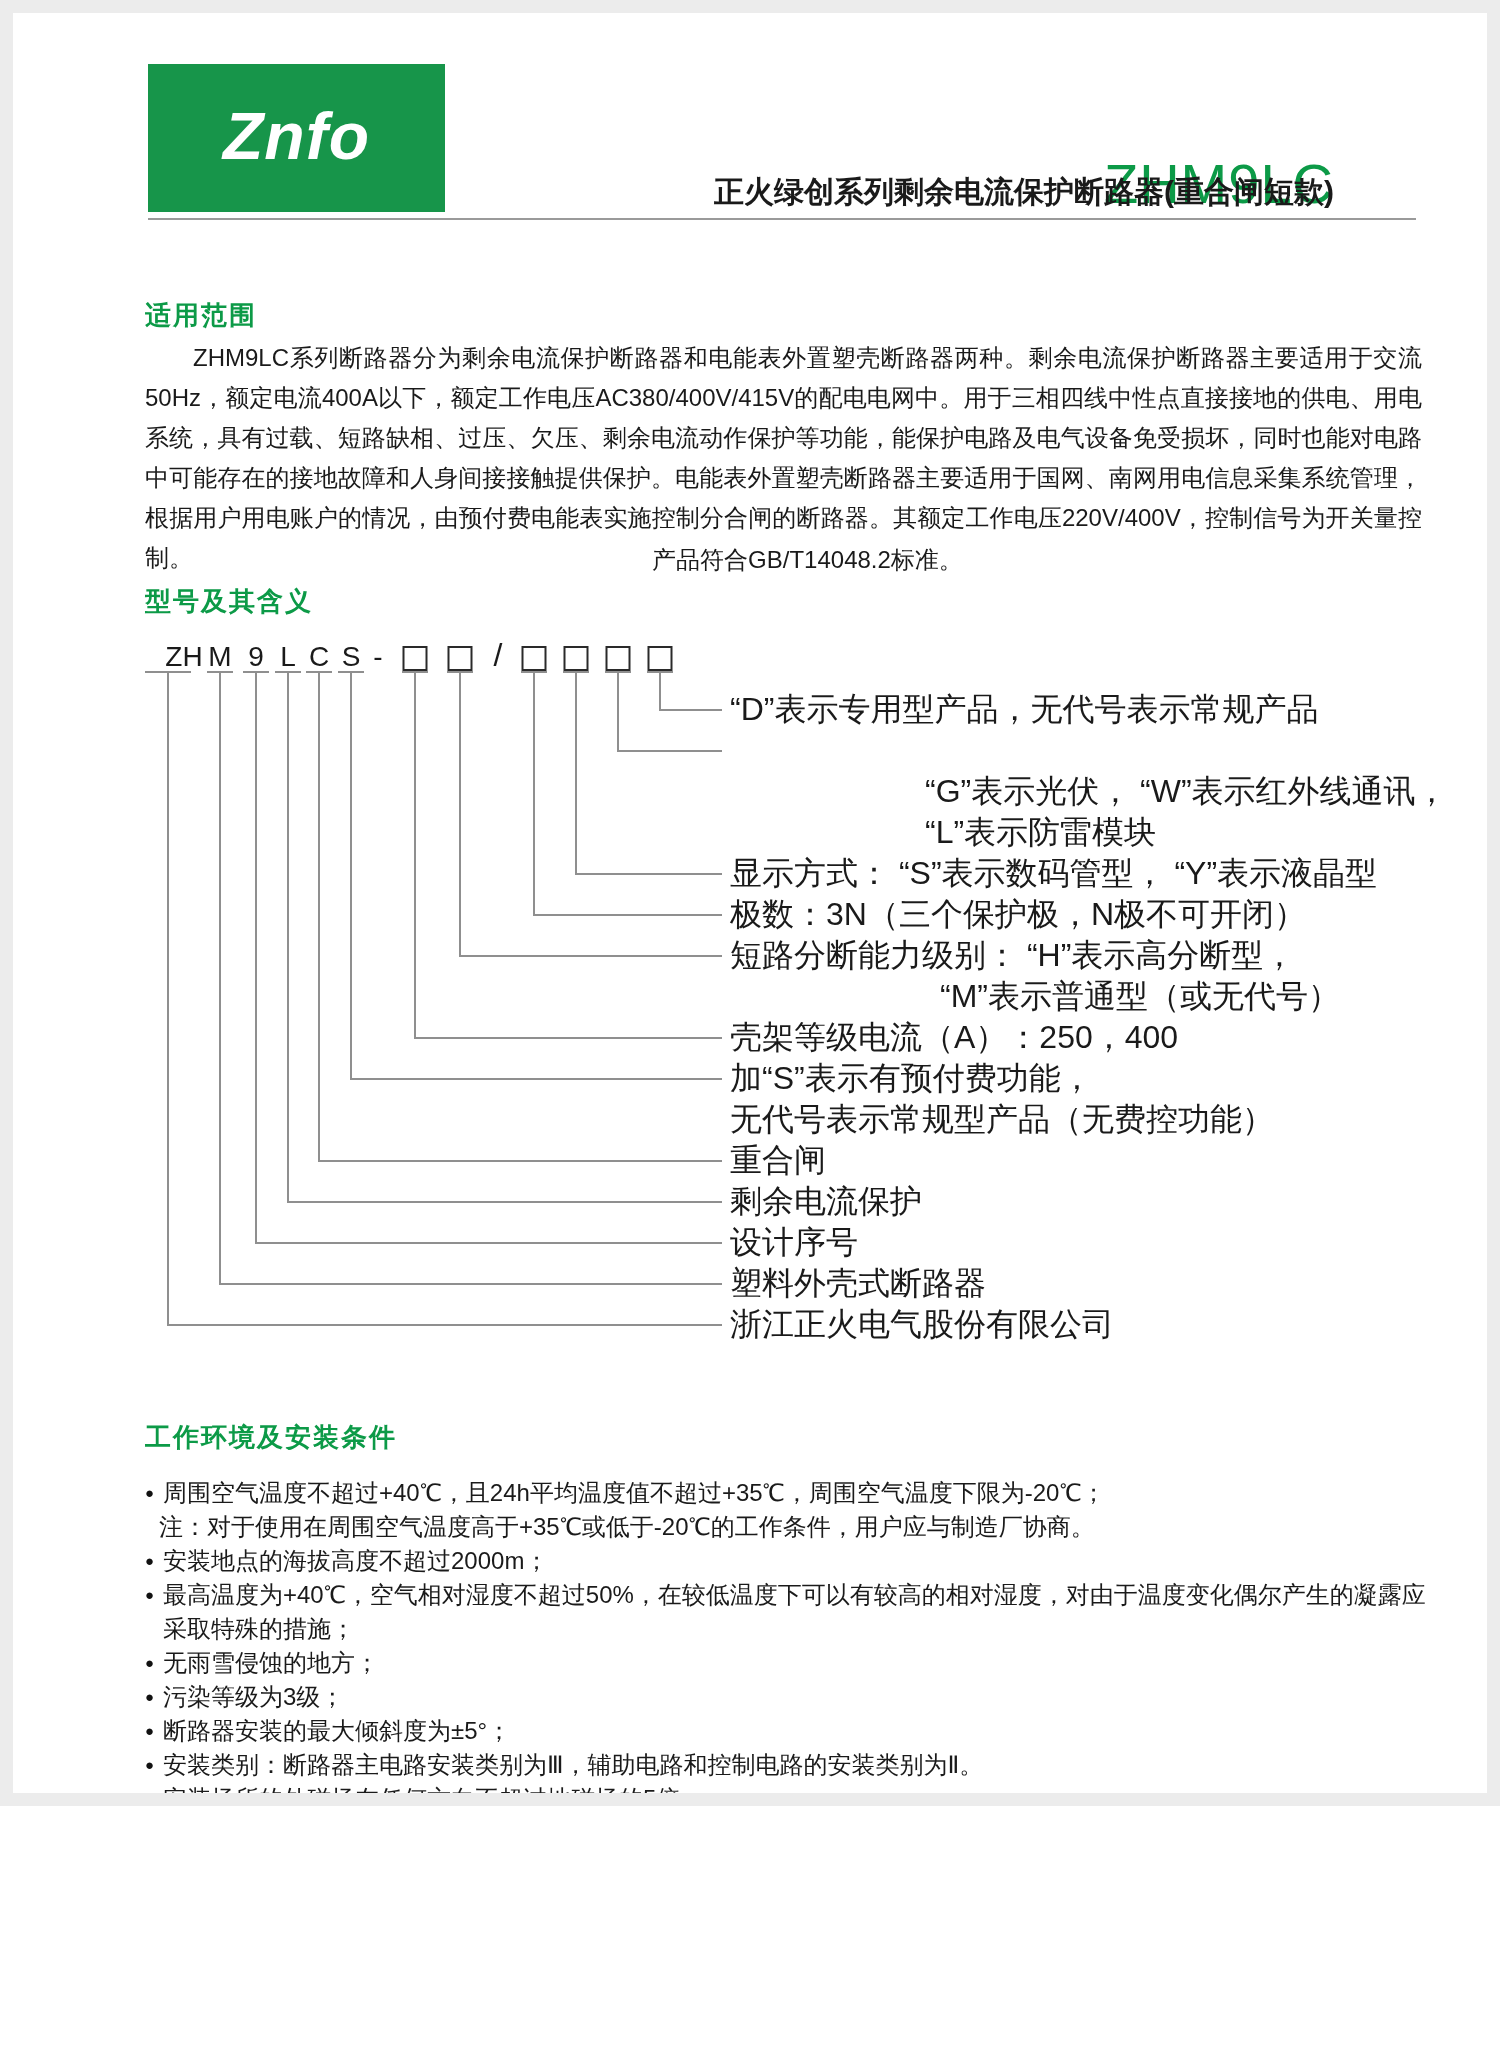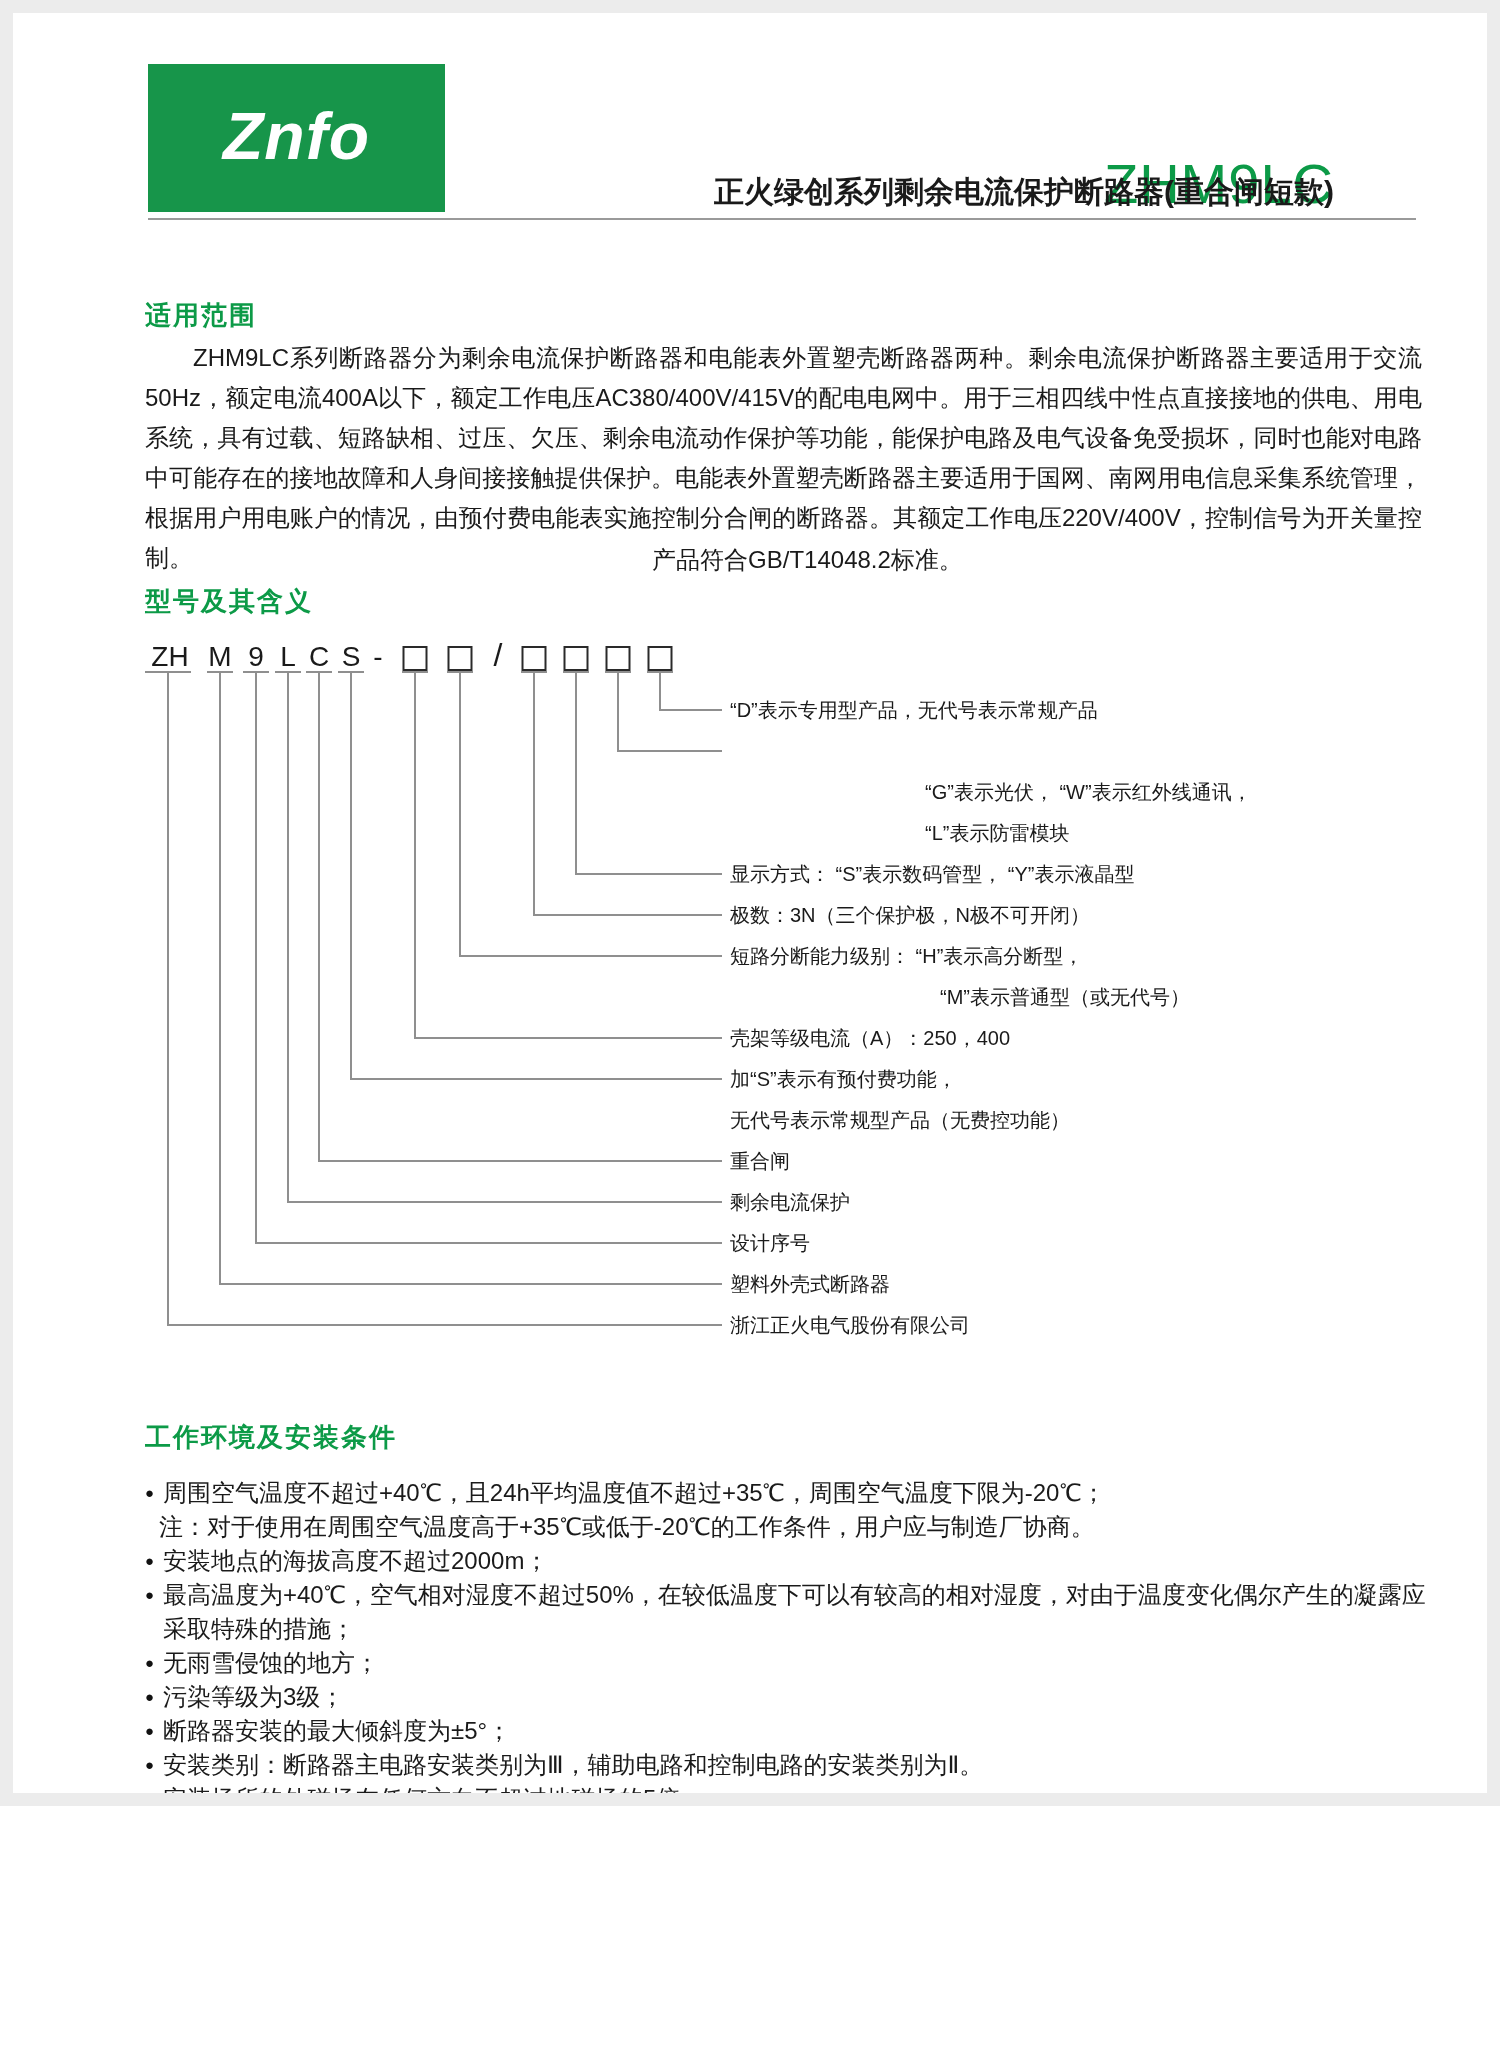--- a/index.html
+++ b/index.html
@@ -101,21 +101,21 @@
     position: absolute; top: 61px;
     width: 25px; height: 25px;
     transform: translateX(-50%);
     border: 2px solid #2a2a2a;
     background: #ffffff;
   }
   .code-slash { font-size: 32px; top: 52px; }
   .desc-row {
     position: absolute; left: 730px;
     transform: translateY(-50%);
-    font-size: 20px;
+    font-size: 32px;
     white-space: nowrap;
     color: #1a1a1a;
   }
   .desc-indent-a { left: 925px; }
   .desc-indent-b { left: 940px; }
 
   
   .env-list {
     position: absolute; left: 145px; top: 1476px;
     width: 1285px;
@@ -186,21 +186,21 @@
         <path d="M415,87 V453 H722"></path>
         <path d="M351,87 V494 H722"></path>
         <path d="M319,87 V576 H722"></path>
         <path d="M288,87 V617 H722"></path>
         <path d="M256,87 V658 H722"></path>
         <path d="M220,87 V699 H722"></path>
         <path d="M168,87 V740 H722"></path>
       </g>
     </svg>
 
-    <span class="code-char" style="left:170px">ZH</span>
+    <span class="code-char" style="left:184px">ZH</span>
     <span class="code-char" style="left:220px">M</span>
     <span class="code-char" style="left:256px">9</span>
     <span class="code-char" style="left:288px">L</span>
     <span class="code-char" style="left:319px">C</span>
     <span class="code-char" style="left:351px">S</span>
     <span class="code-char" style="left:378px">-</span>
     <span class="code-box" style="left:415px"></span>
     <span class="code-box" style="left:460px"></span>
     <span class="code-char code-slash" style="left:498px">/</span>
     <span class="code-box" style="left:534px"></span>

